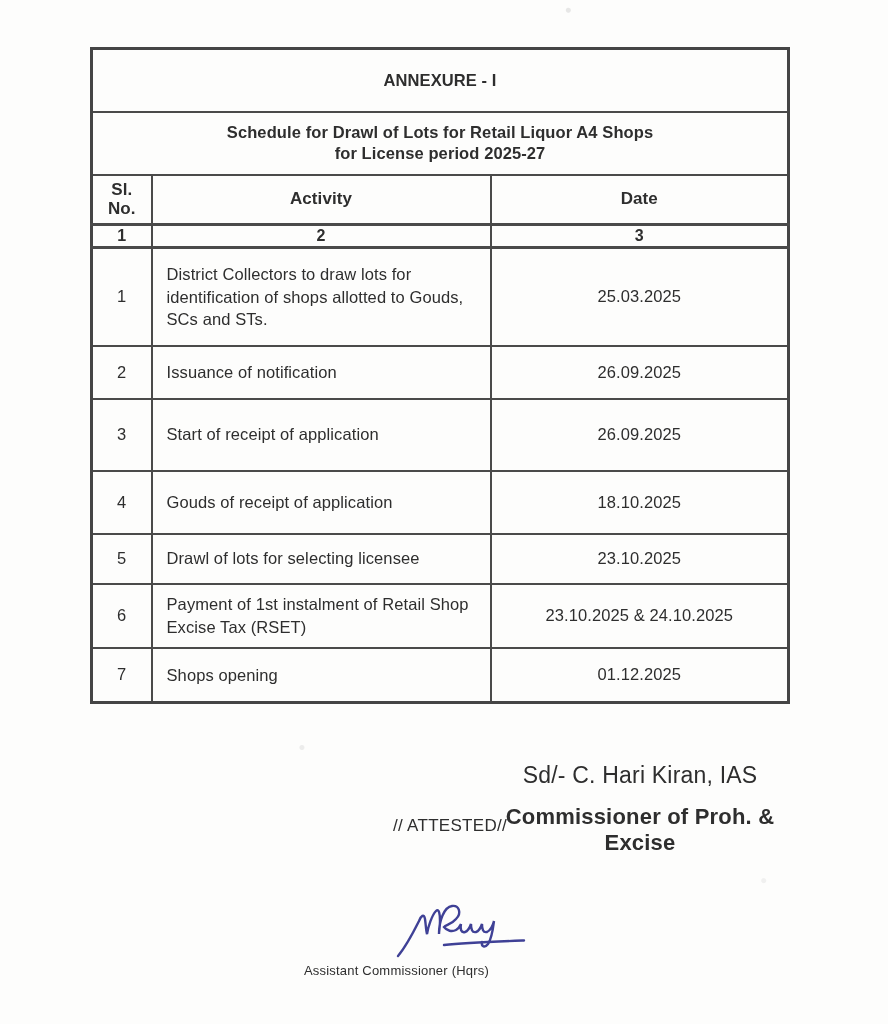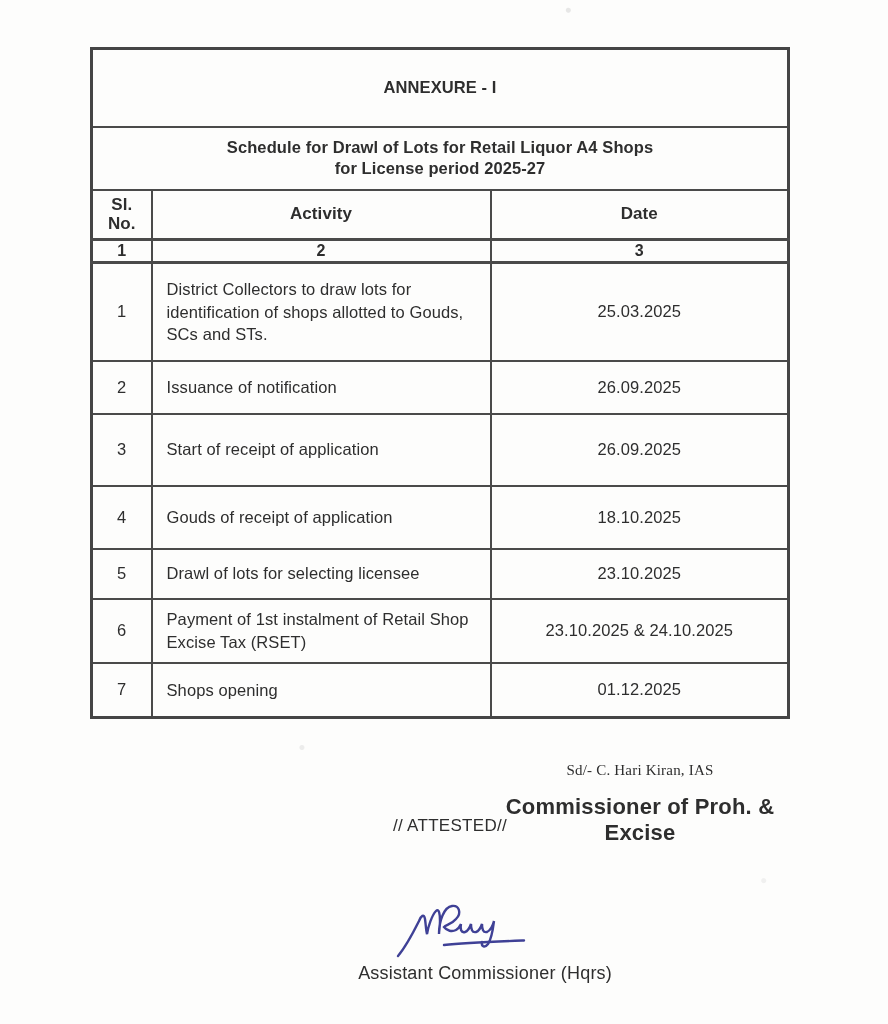--- a/index.html
+++ b/index.html
@@ -36,21 +36,21 @@
     vertical-align: middle;
     font-size: 16.5px;
     letter-spacing: .1px;
   }
 
   .col-sl   { width: 60px;  }
   .col-act  { width: 339px; }
   .col-date { width: 298px; }
 
   .cell-title {
-    height: 78px;
+    height: 63px;
     text-align: center;
     font-weight: bold;
     font-size: 20px;
     letter-spacing: .6px;
   }
   .cell-subtitle {
     height: 63px;
     text-align: center;
     font-weight: bold;
     font-size: 20px;
@@ -86,44 +86,44 @@
   tr.r6 td { height: 64px; }
   tr.r7 td { height: 55px; }
 
   
   .sig-block {
     position: absolute;
     left: 490px; top: 762px;
     width: 300px;
     text-align: center;
   }
-  .sig-line1 { font-size: 15px; letter-spacing: .2px; font-family: Liberation Serif, serif; }
+  .sig-line1 { font-size: 23px; letter-spacing: .2px; }
   .sig-line2 { margin-top: 15px; font-size: 22px; font-weight: bold; letter-spacing: .2px; }
 
   .attested {
     position: absolute;
     left: 330px; top: 816px;
     width: 240px;
     text-align: center;
     font-size: 17px;
     letter-spacing: .3px;
   }
 
   .hand-sign {
     position: absolute;
     left: 393px; top: 900px;
     width: 156px; height: 64px;
   }
 
   .attestor {
     position: absolute;
-    left: 312px; top: 963px;
+    left: 304px; top: 963px;
     width: 300px;
-    text-align: right;
-    font-size: 18px;
+    text-align: left;
+    font-size: 13px;
     letter-spacing: .2px;
   }
 </style>
 </head>
 <body>
 
 <div class="page">
 
   <table class="doc-table">
     <colgroup>

